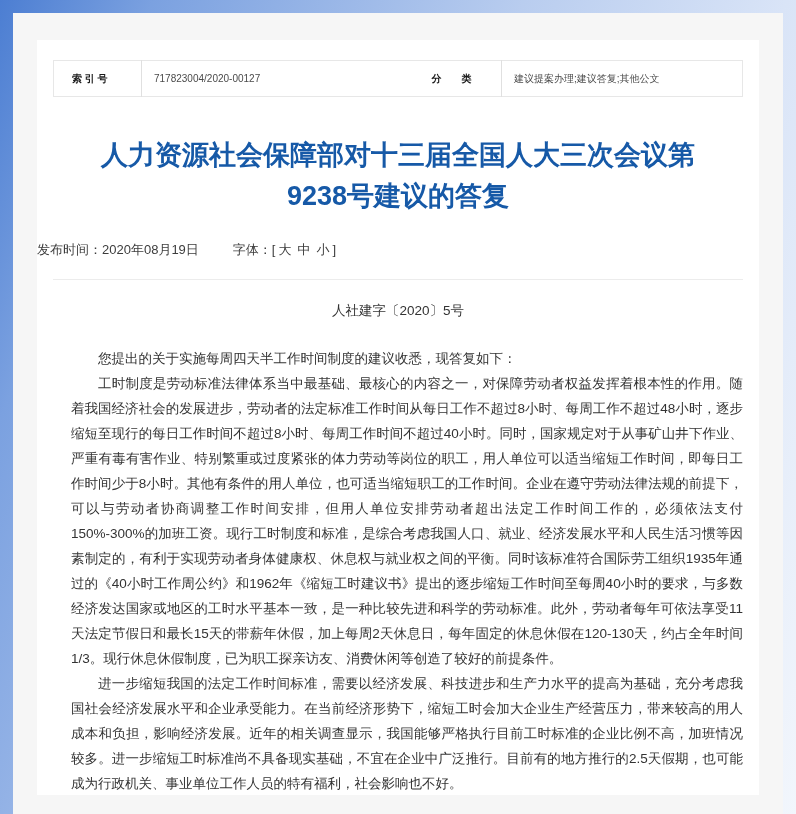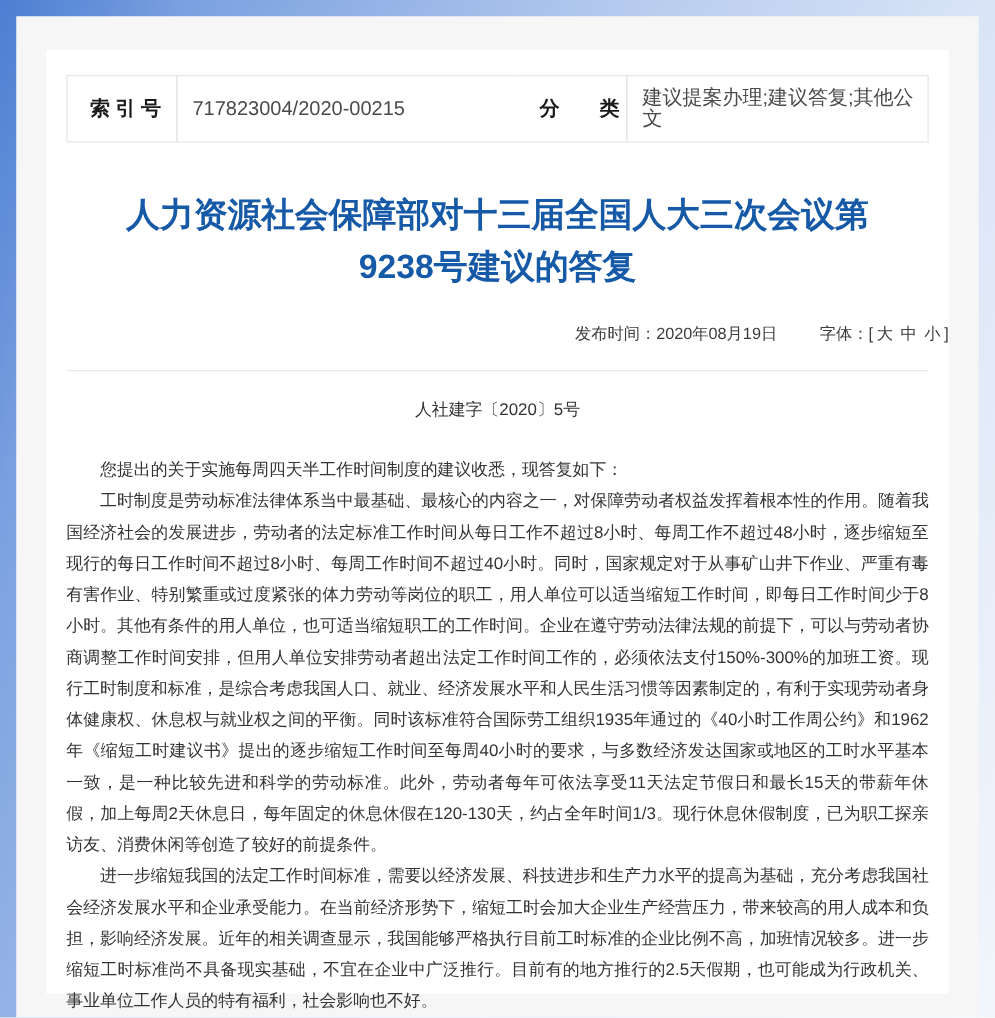--- a/index.html
+++ b/index.html
@@ -18,21 +18,21 @@
   }
   
   .meta-table {
     margin:20px 16px 0 16px;
     border:1px solid #e7e7e7;
     border-collapse:collapse;
     width:calc(100% - 32px);
     table-layout:fixed;
   }
   .meta-table td {
-    font-size:16px;
+    font-size:10px;
     padding:9px 10px 9px 0;
     vertical-align:middle;
     line-height:17px;
   }
   .meta-table td.lbl {
     font-weight:bold;
     color:#1a1a1a;
     padding-left:18px;
     white-space:pre;
     width:88px;
@@ -48,21 +48,21 @@
     margin:38px 34px 0 34px;
     text-align:center;
     font-size:27px;
     font-weight:bold;
     line-height:41px;
     color:#1659a7;
   }
   
   .pub-line {
     margin-top:24px;
-    text-align:right;
+    text-align:left;
     font-size:13px;
     color:#3c3c3c;
   }
   .pub-line .gap { display:inline-block; width:34px; }
   .font-switch span.sz {
     cursor:pointer;
     padding:0 3px;
     color:#3c3c3c;
   }
   .divider {
@@ -79,33 +79,34 @@
   .body-text {
     margin-top:26px;
     padding:0 16px;
   }
   .body-text p {
     font-size:13.5px;
     line-height:25px;
     color:#333333;
     text-indent:2em;
     text-align:justify;
+    margin-left:18px;
   }
 </style>
 </head>
 <body>
 
 <div class="inner-panel">
   <div class="card">
 
     <table class="meta-table">
       <tbody>
         <tr>
           <td class="lbl">索 引 号</td>
-          <td class="val val-left">717823004/2020-00215</td>
+          <td class="val val-left">717823004/2020-00127</td>
           <td class="lbl">分　　类</td>
           <td class="val">建议提案办理;建议答复;其他公文</td>
         </tr>
       </tbody>
     </table>
 
     <h1 class="page-title">人力资源社会保障部对十三届全国人大三次会议第9238号建议的答复</h1>
 
     <div class="pub-line">
       <span>发布时间：</span><span>2020年08月19日</span><span class="gap"></span><span class="font-switch"><span>字体：</span><span>[</span><span class="sz">大</span><span class="sz">中</span><span class="sz">小</span><span>]</span></span>

